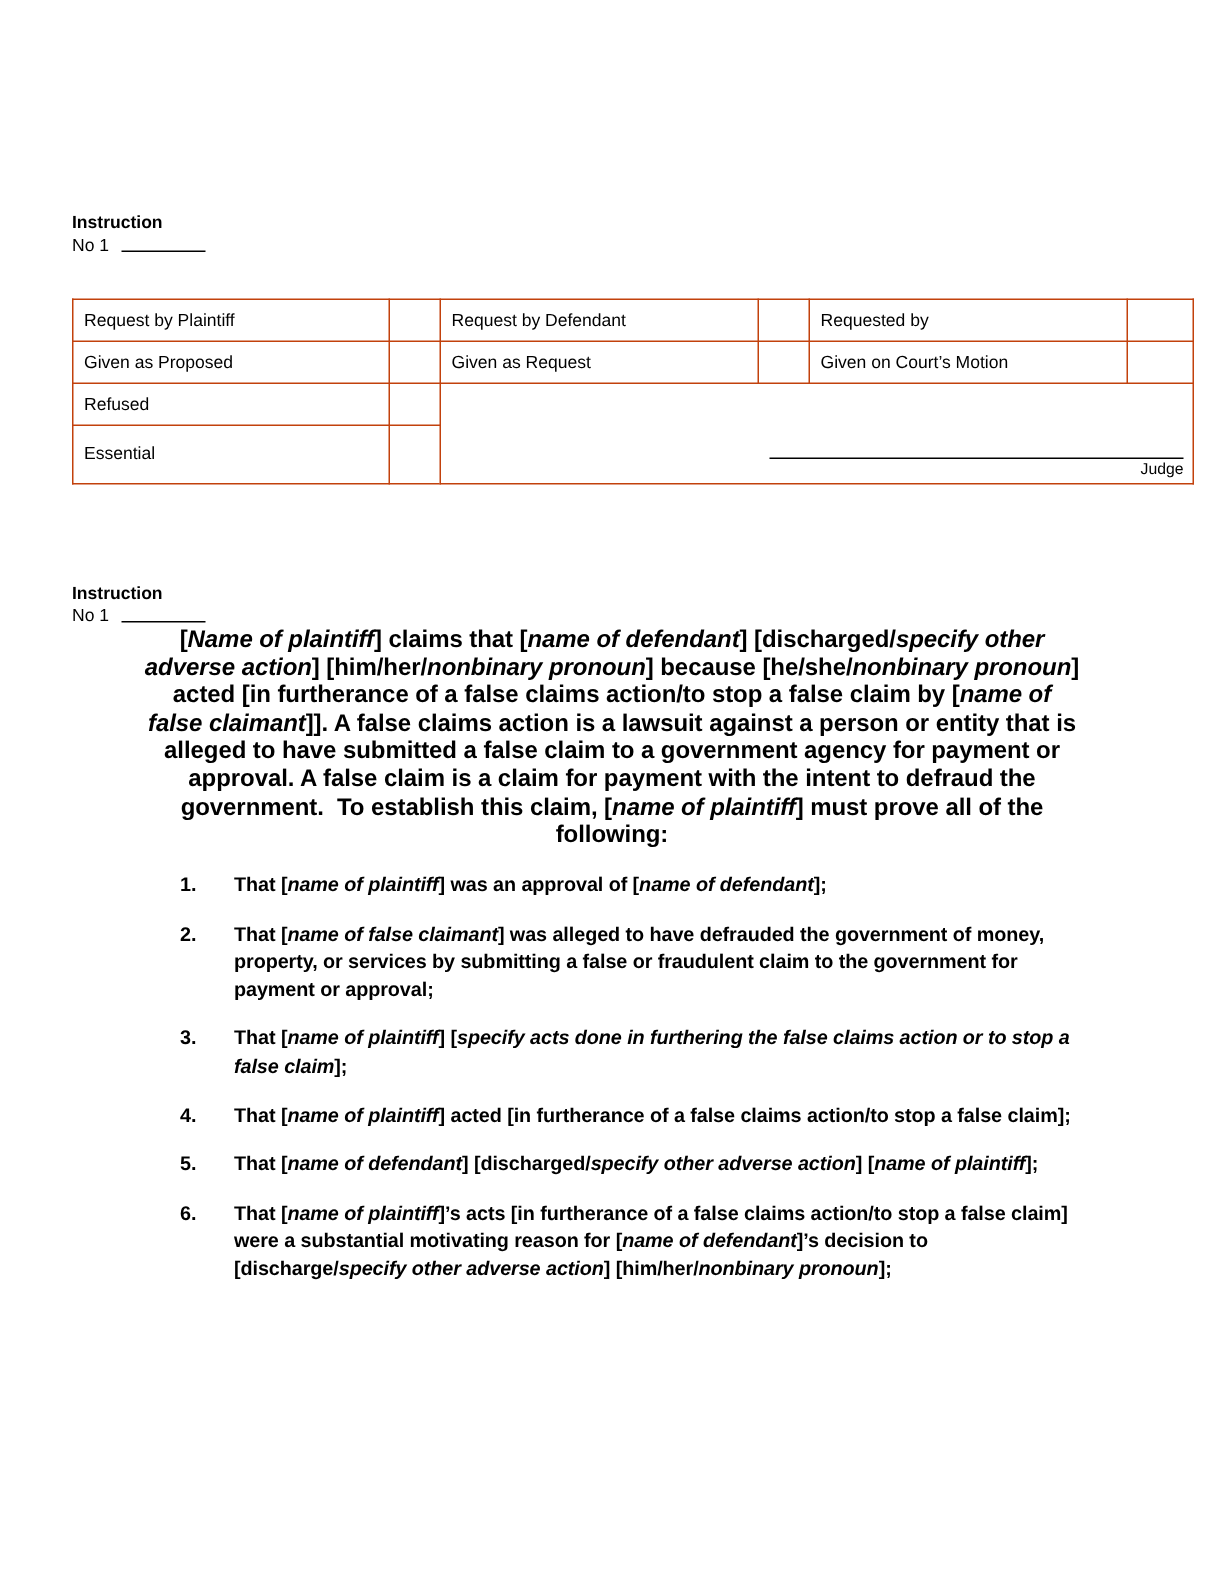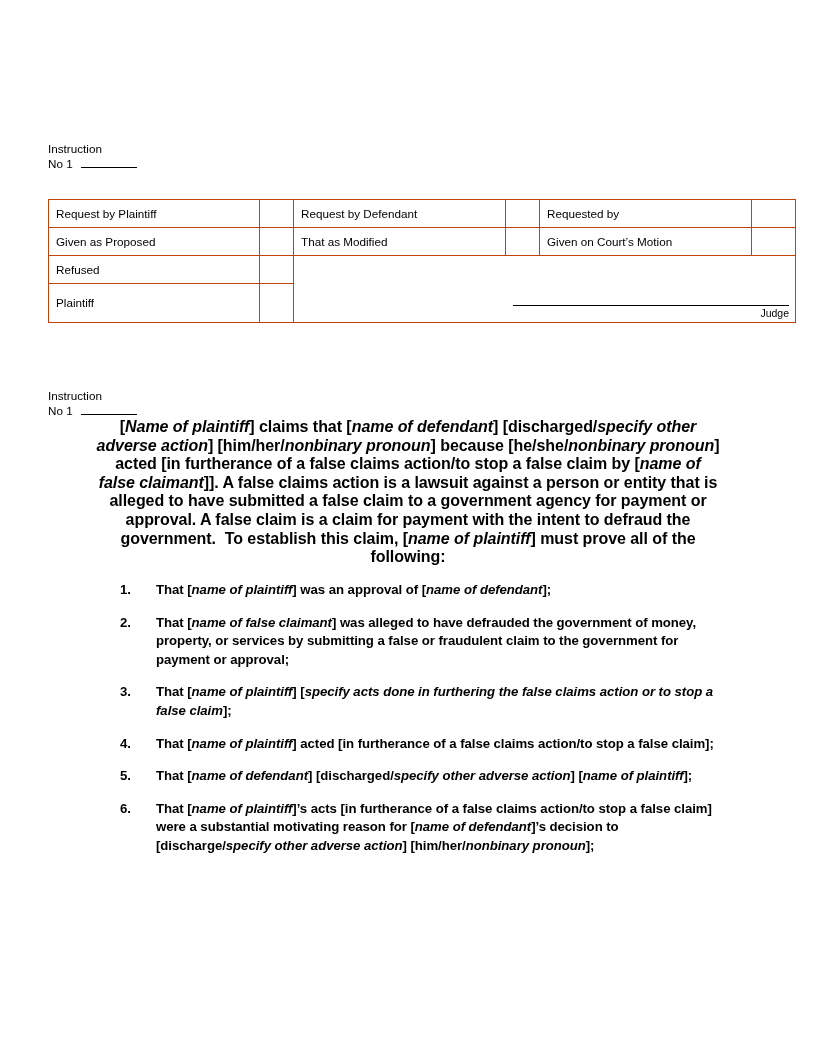--- a/index.html
+++ b/index.html
@@ -38,21 +38,21 @@
   }
 
   
   .instr-block {
     position: absolute;
     left: 48px;
     font-size: 11.7px;
     line-height: 15px;
     white-space: nowrap;
   }
-  .instr-block .line1 { display: block; }
+  .instr-block .line1 { display: block; font-weight: bold; }
   .instr-block .line2 {
     display: flex;
     align-items: flex-start;
     gap: 8px;
   }
   .instr-rule {
     display: inline-block;
     width: 56px;
     border-bottom: 1px solid #000;
     height: 11px;
@@ -169,37 +169,37 @@
         <td style="width:203px">Request by Plaintiff</td>
         <td class="check" style="width:33px"></td>
         <td style="width:204px">Request by Defendant</td>
         <td class="check" style="width:33px"></td>
         <td style="width:204px">Requested by</td>
         <td class="check" style="width:43px"></td>
       </tr>
       <tr class="r-mid">
         <td>Given as Proposed</td>
         <td class="check"></td>
-        <td>That as Modified</td>
+        <td>Given as Request</td>
         <td class="check"></td>
         <td>Given on Court’s Motion</td>
         <td class="check"></td>
       </tr>
       <tr class="r-mid">
         <td>Refused</td>
         <td class="check"></td>
         <td class="judge-cell" colspan="4" rowspan="2">
           <div class="judge-wrap">
             <div class="judge-line"></div>
             <div class="judge-label">Judge</div>
           </div>
         </td>
       </tr>
       <tr class="r-last">
-        <td>Plaintiff</td>
+        <td>Essential</td>
         <td class="check"></td>
       </tr>
     </tbody>
   </table>
 
   <div class="instr-block" id="instr-2">
     <span class="line1">Instruction</span>
     <span class="line2">
       <span>No 1</span>
       <span class="instr-rule"></span>

